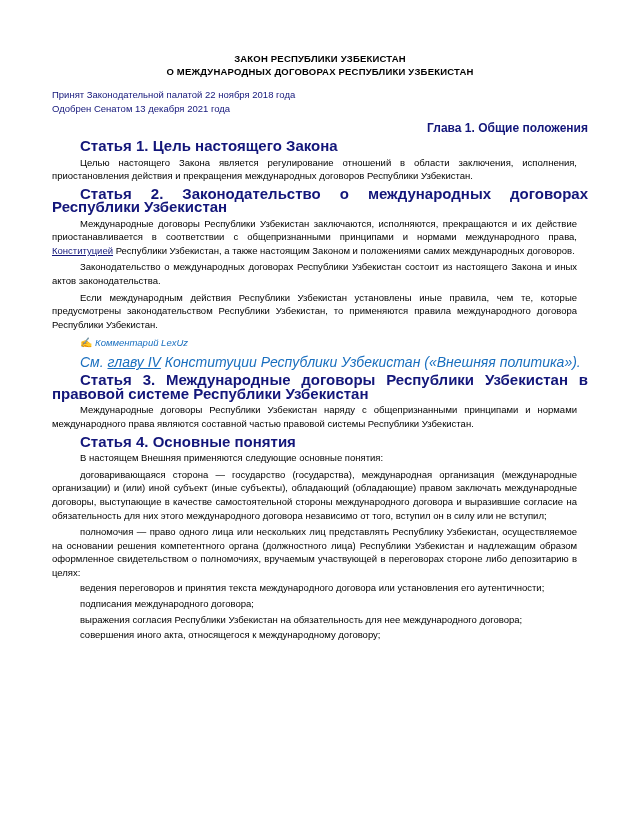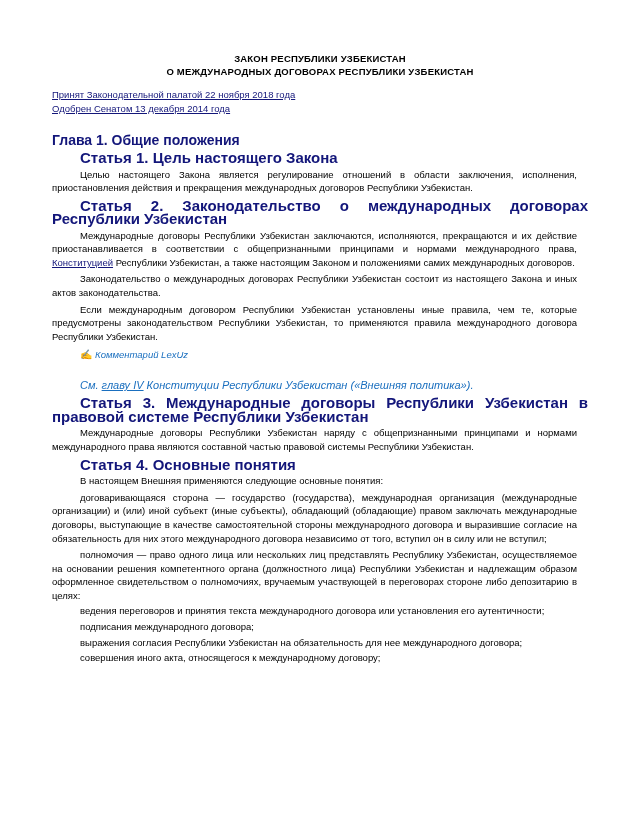--- a/index.html
+++ b/index.html
@@ -31,27 +31,27 @@
   }
   .doc-title .line2 {
     display: block;
   }
   .intro {
     margin-top: 10px;
     font-size: 9.5px;
     line-height: 14px;
     color: #13167a;
   }
-  .intro div { white-space: nowrap; text-decoration: underline; }
+  .intro div { white-space: nowrap; }
   .chapter {
-    text-align: left;
-    font-size: 14px;
+    text-align: right;
+    font-size: 12px;
     font-weight: bold;
     color: #13167a;
-    margin-top: 17px;
+    margin-top: 5px;
     line-height: 14px;
   }
   .art-head {
     font-size: 15px;
     font-weight: bold;
     color: #13167a;
     text-indent: 28px;
     text-align: justify;
     line-height: 13.5px;
     margin-top: 4px;
@@ -74,22 +74,22 @@
     font-style: italic;
     color: #1a6fbf;
     text-indent: 28px;
     line-height: 14px;
   }
   .comment .marker {
     font-style: normal;
     font-size: 10px;
   }
   .see {
-    margin-top: 16px;
-    font-size: 11px;
+    margin-top: 5px;
+    font-size: 14px;
     font-style: italic;
     color: #1a6fbf;
     text-indent: 28px;
     line-height: 14px;
   }
   .see .u { text-decoration: underline; }
   .term { font-weight: normal; }
   .sub {
     font-size: 9.5px;
     line-height: 13.6px;
@@ -103,34 +103,34 @@
 
 <div class="page">
 
   <div class="doc-title">
     <span>ЗАКОН РЕСПУБЛИКИ УЗБЕКИСТАН</span>
     <span class="line2">О МЕЖДУНАРОДНЫХ ДОГОВОРАХ РЕСПУБЛИКИ УЗБЕКИСТАН</span>
   </div>
 
   <div class="intro">
     <div>Принят Законодательной палатой 22 ноября 2018 года</div>
-    <div>Одобрен Сенатом 13 декабря 2014 года</div>
+    <div>Одобрен Сенатом 13 декабря 2021 года</div>
   </div>
 
   <div class="chapter">Глава 1. Общие положения</div>
 
   <div class="art-head">Статья 1. Цель настоящего Закона</div>
   <p class="body">Целью настоящего Закона является регулирование отношений в области заключения, исполнения, приостановления действия и прекращения международных договоров Республики Узбекистан.</p>
 
   <div class="art-head">Статья 2. Законодательство о международных договорах Республики Узбекистан</div>
   <p class="body">
     <span>Международные договоры Республики Узбекистан заключаются, исполняются, прекращаются и их действие приостанавливается в соответствии с общепризнанными принципами и нормами международного права, </span><a class="link" href="#">Конституцией</a><span> Республики Узбекистан, а также настоящим Законом и положениями самих международных договоров.</span>
   </p>
   <p class="body">Законодательство о международных договорах Республики Узбекистан состоит из настоящего Закона и иных актов законодательства.</p>
-  <p class="body">Если международным договором Республики Узбекистан установлены иные правила, чем те, которые предусмотрены законодательством Республики Узбекистан, то применяются правила международного договора Республики Узбекистан.</p>
+  <p class="body">Если международным действия Республики Узбекистан установлены иные правила, чем те, которые предусмотрены законодательством Республики Узбекистан, то применяются правила международного договора Республики Узбекистан.</p>
 
   <div class="comment">
     <span class="marker">✍</span>
     <span>Комментарий LexUz</span>
   </div>
   <div class="see">
     <span>См. </span><a class="u" style="color:#1a6fbf" href="#">главу IV</a><span> Конституции Республики Узбекистан («Внешняя политика»).</span>
   </div>
 
   <div class="art-head">Статья 3. Международные договоры Республики Узбекистан в правовой системе Республики Узбекистан</div>

